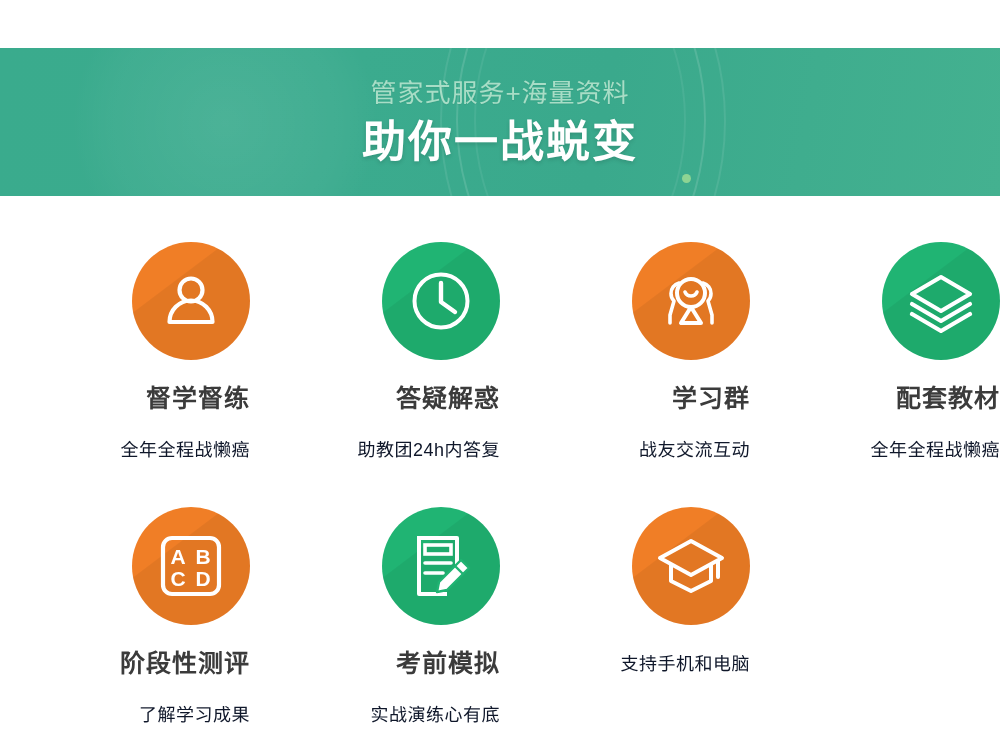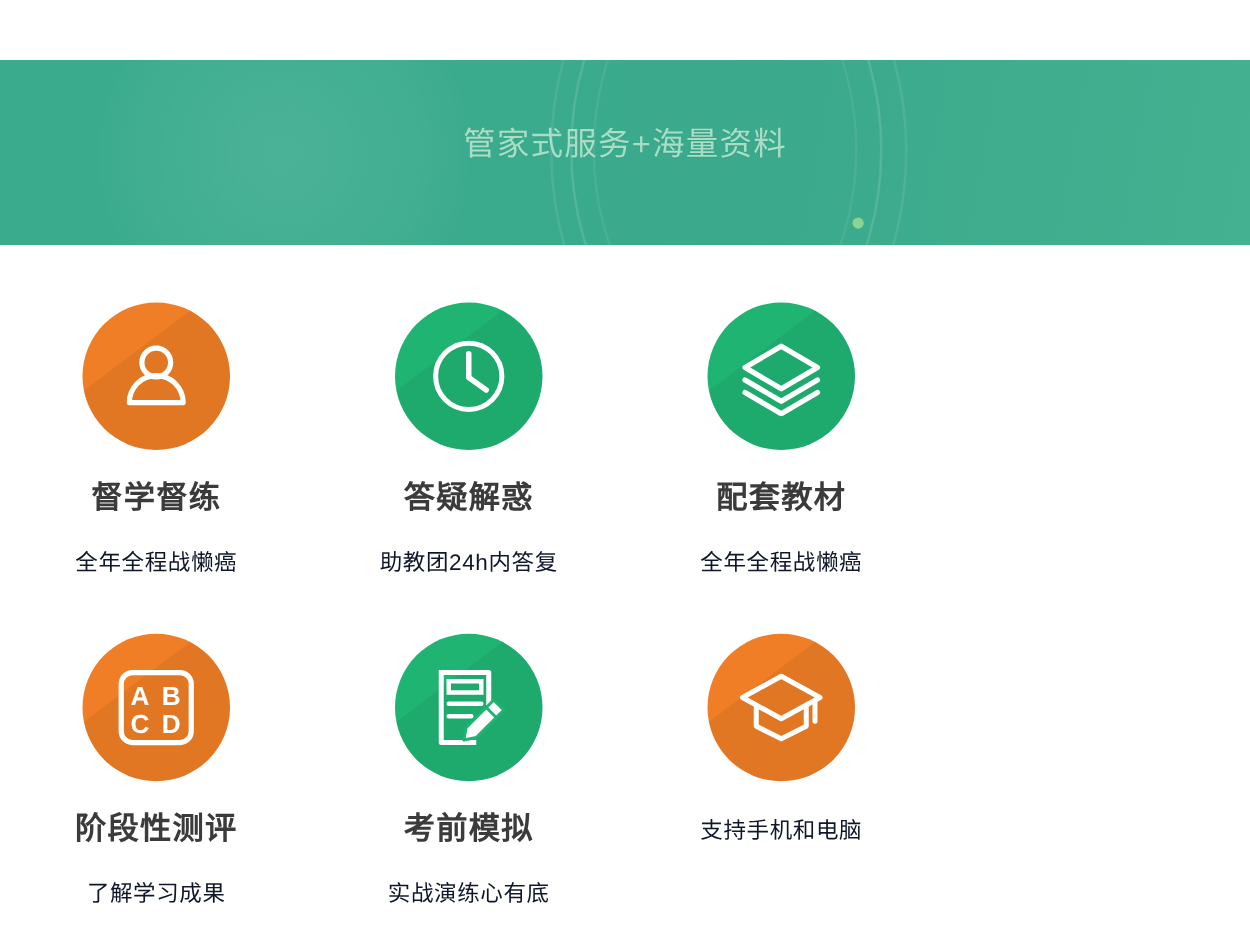--- a/index.html
+++ b/index.html
@@ -92,21 +92,21 @@
   .feature-row {
     display:flex;
     width:1000px;
   }
   .feature-row.row-2 { margin-top:48px; }
 
   .feature-cell {
     width:250px;
     display:flex;
     flex-direction:column;
-    align-items:center;
+    align-items:flex-end;
   }
 
   .icon-circle {
     position:relative;
     width:118px; height:118px;
     border-radius:50%;
     overflow:hidden;
     display:flex;
     align-items:center;
     justify-content:center;
@@ -155,20 +155,21 @@
 
   <div class="banner">
     <div class="banner-glow"></div>
     <div class="arc arc-2"></div>
     <div class="arc arc-1"></div>
     <div class="arc arc-3"></div>
     <div class="arc-dot"></div>
 
     <div class="banner-inner">
       <div class="banner-subtitle">管家式服务+海量资料</div>
+      <div class="banner-title">助你一战蜕变</div>
     </div>
   </div>
 
   <div class="features">
 
     <div class="feature-row row-1">
 
       <div class="feature-cell">
         <div class="icon-circle orange">
           <svg width="62" height="62" viewBox="0 0 62 62">
@@ -184,20 +185,38 @@
         <div class="icon-circle green">
           <svg width="64" height="64" viewBox="0 0 64 64">
             <circle cx="32" cy="32" r="26.5" fill="none" stroke="#ffffff" stroke-width="4"></circle>
             <path d="M32 14 L32 33 L46 43" fill="none" stroke="#ffffff" stroke-width="4.4" stroke-linecap="round" stroke-linejoin="round"></path>
           </svg>
         </div>
         <div class="feature-title">答疑解惑</div>
         <div class="feature-sub">助教团24h内答复</div>
       </div>
 
+      <div class="feature-cell">
+        <div class="icon-circle orange">
+          <svg width="70" height="64" viewBox="0 0 70 64">
+
+            <path d="M23 14 A10.5 10.5 0 0 0 15 24.5 A10.5 10.5 0 0 0 18 32 L14 46 L14 54" fill="none" stroke="#ffffff" stroke-width="3.6" stroke-linecap="round" stroke-linejoin="round"></path>
+
+            <path d="M47 14 A10.5 10.5 0 0 1 55 24.5 A10.5 10.5 0 0 1 52 32 L56 46 L56 54" fill="none" stroke="#ffffff" stroke-width="3.6" stroke-linecap="round" stroke-linejoin="round"></path>
+
+            <circle cx="35" cy="24" r="14" fill="none" stroke="#ffffff" stroke-width="4"></circle>
+
+            <path d="M29 23 A6.5 6.5 0 0 0 41 23" fill="none" stroke="#ffffff" stroke-width="3.6" stroke-linecap="round"></path>
+
+            <path d="M35 38 L25 54 L45 54 Z" fill="none" stroke="#ffffff" stroke-width="4" stroke-linejoin="round"></path>
+          </svg>
+        </div>
+        <div class="feature-title">学习群</div>
+        <div class="feature-sub">战友交流互动</div>
+      </div>
 
       <div class="feature-cell">
         <div class="icon-circle green">
           <svg width="70" height="64" viewBox="0 0 70 64">
             <path d="M35 8 L64 25 L35 42 L6 25 Z" fill="none" stroke="#ffffff" stroke-width="4.2" stroke-linejoin="round"></path>
             <path d="M6 35 L35 52 L64 35" fill="none" stroke="#ffffff" stroke-width="4.2" stroke-linejoin="round" stroke-linecap="round"></path>
             <path d="M6 45 L35 62 L64 45" fill="none" stroke="#ffffff" stroke-width="4.2" stroke-linejoin="round" stroke-linecap="round"></path>
           </svg>
         </div>
         <div class="feature-title">配套教材</div>

